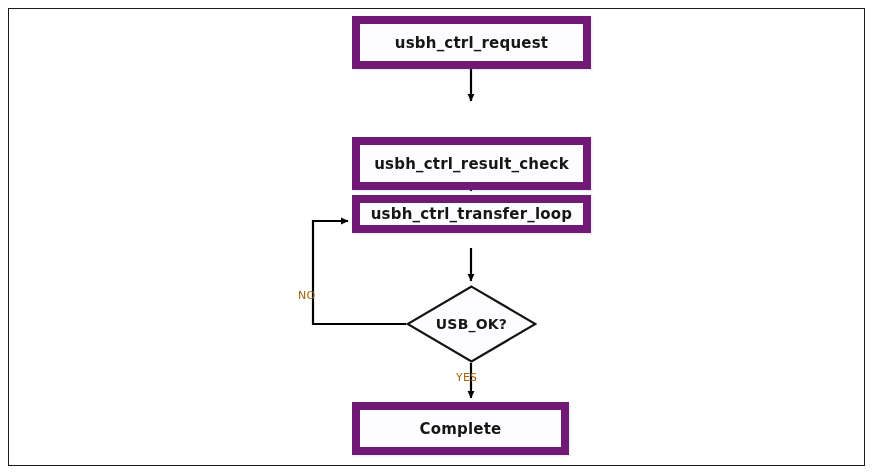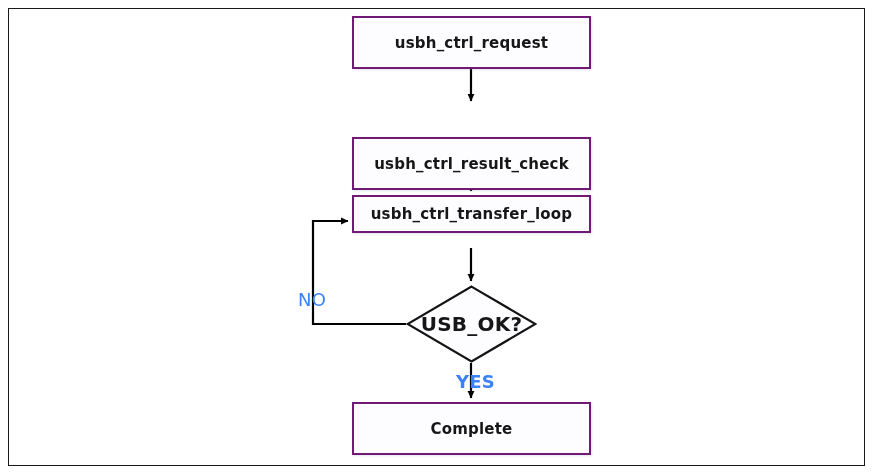--- a/index.html
+++ b/index.html
@@ -22,21 +22,21 @@
     width: 857px;
     height: 458px;
     border: 1px solid #1a1a1a;
     box-sizing: border-box;
     background: #ffffff;
   }
   .node {
     position: absolute;
     box-sizing: border-box;
     background: #fdfdff;
-    border: 2px solid #701a75;
+    border: 8px solid #701a75;
     display: flex;
     align-items: center;
     justify-content: center;
     color: #161616;
     font-weight: bold;
     font-size: 15px;
     letter-spacing: 0.2px;
     box-shadow: 1px 1px 2px rgba(140,150,170,0.25);
   }
   .diamond-wrap {
@@ -47,28 +47,28 @@
   }
   .diamond-wrap svg {
     position: absolute;
     left: 0;
     top: 0;
   }
   .diamond-label {
     position: relative;
     color: #161616;
     font-weight: bold;
-    font-size: 20px;
+    font-size: 14px;
     letter-spacing: 0.2px;
     z-index: 2;
   }
   .edge-label {
     position: absolute;
-    color: #3b82f6;
-    font-size: 18px;
+    color: #a16207;
+    font-size: 11px;
     font-weight: normal;
     letter-spacing: 0.2px;
     white-space: nowrap;
   }
   #wires {
     position: absolute;
     left: 0;
     top: 0;
     width: 873px;
     height: 474px;
@@ -121,20 +121,20 @@
     <span>usbh_ctrl_transfer_loop</span>
   </div>
 
   <div class="diamond-wrap" style="left:406px; top:285px; width:131px; height:78px;">
     <svg width="131" height="78" viewBox="0 0 131 78" xmlns="http://www.w3.org/2000/svg">
       <polygon points="65.5,1.6 129.4,39 65.5,76.4 1.6,39" fill="#fdfdff" stroke="#141414" stroke-width="2.2" stroke-linejoin="miter"></polygon>
     </svg>
     <span class="diamond-label">USB_OK?</span>
   </div>
 
-  <div class="node" style="left:352px; top:402px; width:239px; height:53px;">
+  <div class="node" style="left:352px; top:402px; width:217px; height:53px;">
     <span>Complete</span>
   </div>
 
   <span class="edge-label" style="left:298px; top:289px;">NO</span>
 
-  <span class="edge-label" style="left:456px; top:371px;font-weight:bold;">YES</span>
+  <span class="edge-label" style="left:456px; top:371px;">YES</span>
 </div>
 
 </body></html>

